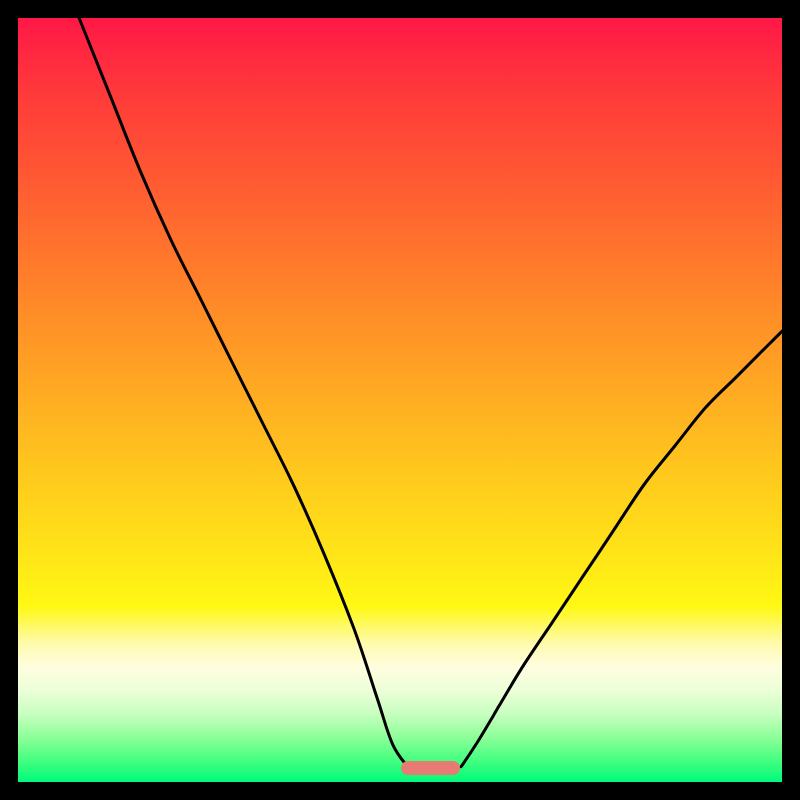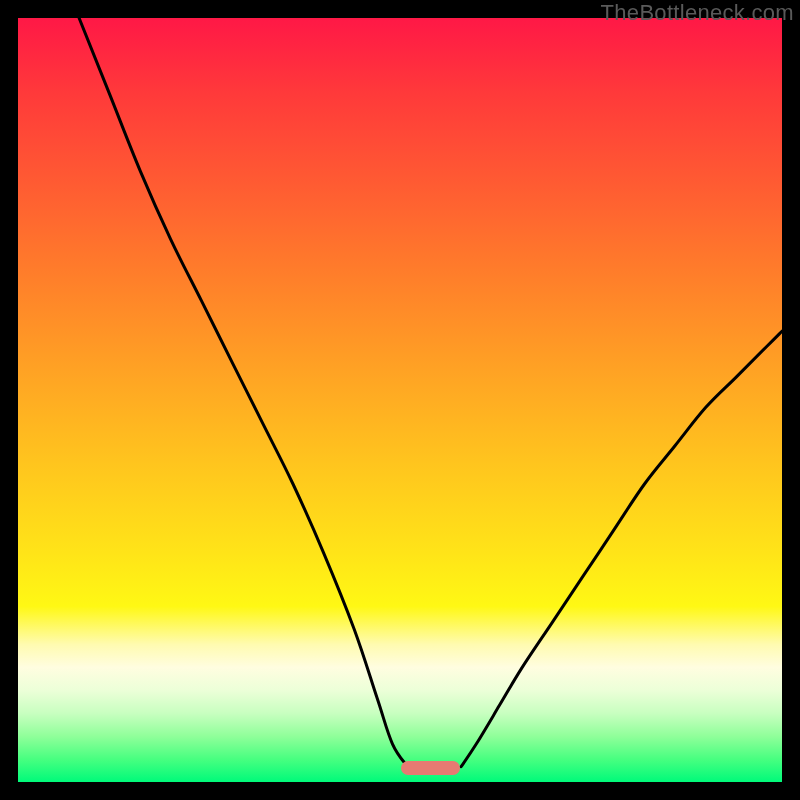--- a/index.html
+++ b/index.html
@@ -76,14 +76,13 @@
   <div class="plot-area">
 
     <svg class="curves" viewBox="0 0 764 764" preserveAspectRatio="none">
       <path d="M 61.1 0.0 C 66.6 13.8, 80.7 48.9, 91.7 76.4 C 102.7 103.9, 111.2 126.7, 122.2 152.8 C 133.2 178.9, 141.8 198.2, 152.8 221.6 C 163.8 244.9, 172.4 260.7, 183.4 282.7 C 194.4 304.7, 202.9 321.8, 213.9 343.8 C 224.9 365.8, 233.5 382.9, 244.5 404.9 C 255.5 426.9, 264.0 442.7, 275.0 466.0 C 286.0 489.4, 294.6 508.7, 305.6 534.8 C 316.6 560.9, 326.5 585.1, 336.2 611.2 C 345.8 637.3, 352.2 659.3, 359.1 680.0 C 366.0 700.6, 368.9 713.4, 374.4 725.8 C 379.9 738.2, 386.9 744.6, 389.6 748.7" fill="none" stroke="#000" stroke-width="3" stroke-linecap="round" id="left-path"></path>
       <path d="M 443.1 748.7 C 445.9 744.6, 451.5 736.8, 458.4 725.8 C 465.3 714.8, 473.1 701.4, 481.3 687.6 C 489.6 673.8, 494.6 664.5, 504.2 649.4 C 513.9 634.3, 523.8 620.1, 534.8 603.6 C 545.8 587.1, 554.4 574.2, 565.4 557.7 C 576.4 541.2, 584.9 528.4, 595.9 511.9 C 606.9 495.4, 615.5 481.2, 626.5 466.0 C 637.5 450.9, 646.0 441.6, 657.0 427.8 C 668.0 414.1, 676.6 402.0, 687.6 389.6 C 698.6 377.3, 707.2 370.1, 718.2 359.1 C 729.2 348.1, 740.5 336.8, 748.7 328.5 C 757.0 320.3, 761.2 316.0, 764.0 313.2" fill="none" stroke="#000" stroke-width="3" stroke-linecap="round" id="right-path"></path>
     </svg>
 
     <div class="marker" id="marker" style="width: 59.592px; left: 382.764px; top: 743.248px; background: rgb(231, 122, 114);"></div>
   </div>
 
-  <div class="watermark">TheBottleneck.com</div>
 </div>
 
 </body></html>

